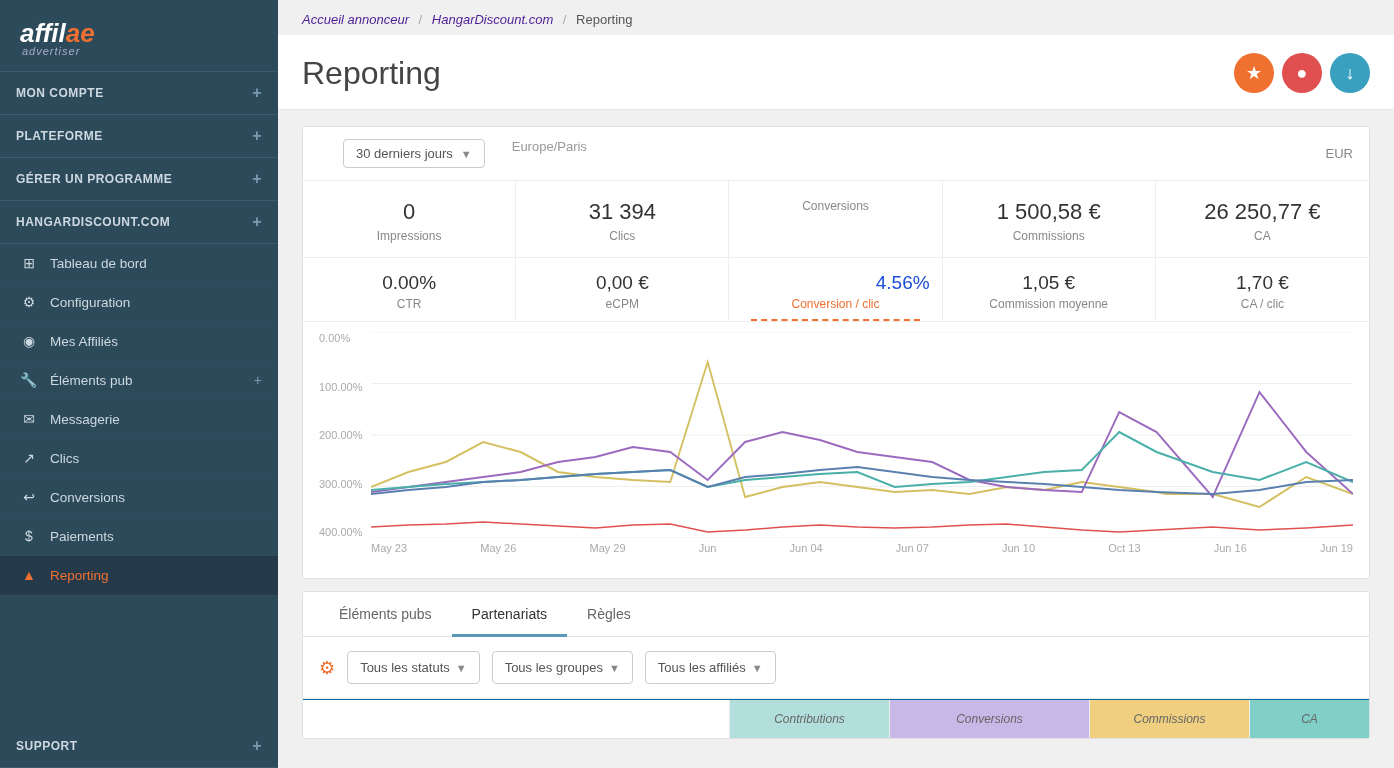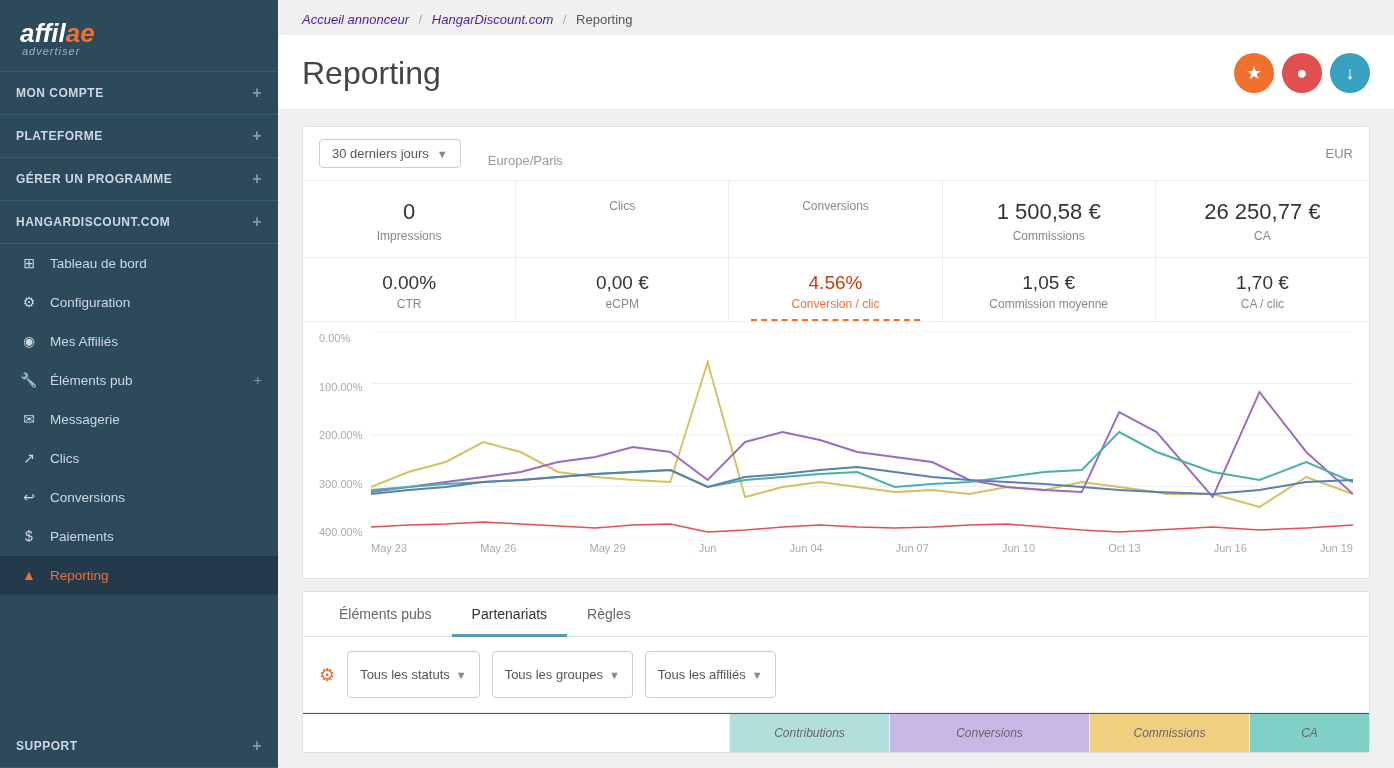--- a/index.html
+++ b/index.html
@@ -108,21 +108,21 @@
       border: 1px solid #e0e0e0;
       border-radius: 3px;
     }
     .stats-filters {
       display: flex;
       align-items: center;
       justify-content: space-between;
       padding: 12px 16px;
       border-bottom: 1px solid #eee;
     }
-    .filter-left { display: flex; align-items: flex-end; gap: 12px; }
+    .filter-left { display: flex; align-items: flex-start; gap: 12px; margin-left: 24px; }
     .date-dropdown {
       display: flex; align-items: center; gap: 8px;
       background: #fff; border: 1px solid #ccc; border-radius: 4px;
       padding: 6px 12px; font-size: 13px; color: #555; cursor: pointer;
     }
     .date-dropdown .arrow { color: #888; font-size: 11px; }
     .timezone { font-size: 13px; color: #999; padding-left: 15px; }
     .currency-label { font-size: 13px; color: #888; font-weight: 500; }
 
     .stats-grid-top {
@@ -145,21 +145,21 @@
       border-bottom: 1px solid #eee;
     }
     .stat-cell2 {
       padding: 14px 12px 10px;
       text-align: center;
       border-right: 1px solid #eee;
       position: relative;
     }
     .stat-cell2:last-child { border-right: none; }
     .stat-value2 { font-size: 19px; font-weight: 400; color: #333; margin-bottom: 3px; }
-    .stat-value2.orange { color: #c2410c; }
+    .stat-value2.orange { color: #1d4ed8; text-align: right; }
     .stat-label2 { font-size: 12px; color: #888; }
     .stat-label2.orange { color: #f07030; }
     .orange-underline {
       position: absolute;
       bottom: 0; left: 10%; right: 10%;
       border-bottom: 2px dashed #f07030;
     }
 
     
     .chart-area {
@@ -223,21 +223,21 @@
       display: flex;
       align-items: center;
       padding: 14px 16px;
       gap: 12px;
       border-bottom: 1px solid #eee;
     }
     .gear-icon { color: #f07030; font-size: 18px; cursor: pointer; }
     .filter-select {
       display: flex; align-items: center; gap: 6px;
       border: 1px solid #ccc; border-radius: 4px;
-      padding: 15px 12px; font-size: 13px; color: #555; cursor: pointer;
+      padding: 8px 12px; font-size: 13px; color: #555; cursor: pointer;
       background: #fff;
     }
     .filter-select .arrow { color: #888; font-size: 11px; }
 
     
     .table-header {
       display: grid;
       grid-template-columns: 1fr 160px 200px 160px 120px;
       border-top: 1px solid #0369a1;
     }
@@ -370,20 +370,21 @@
       </div>
       <span class="currency-label">EUR</span>
     </div>
 
     <div class="stats-grid-top">
       <div class="stat-cell">
         <div class="stat-value">0</div>
         <div class="stat-label">Impressions</div>
       </div>
       <div class="stat-cell">
+        <div class="stat-value">31 394</div>
         <div class="stat-label">Clics</div>
       </div>
       <div class="stat-cell">
         <div class="stat-label">Conversions</div>
       </div>
       <div class="stat-cell">
         <div class="stat-value">1 500,58 €</div>
         <div class="stat-label">Commissions</div>
       </div>
       <div class="stat-cell">

